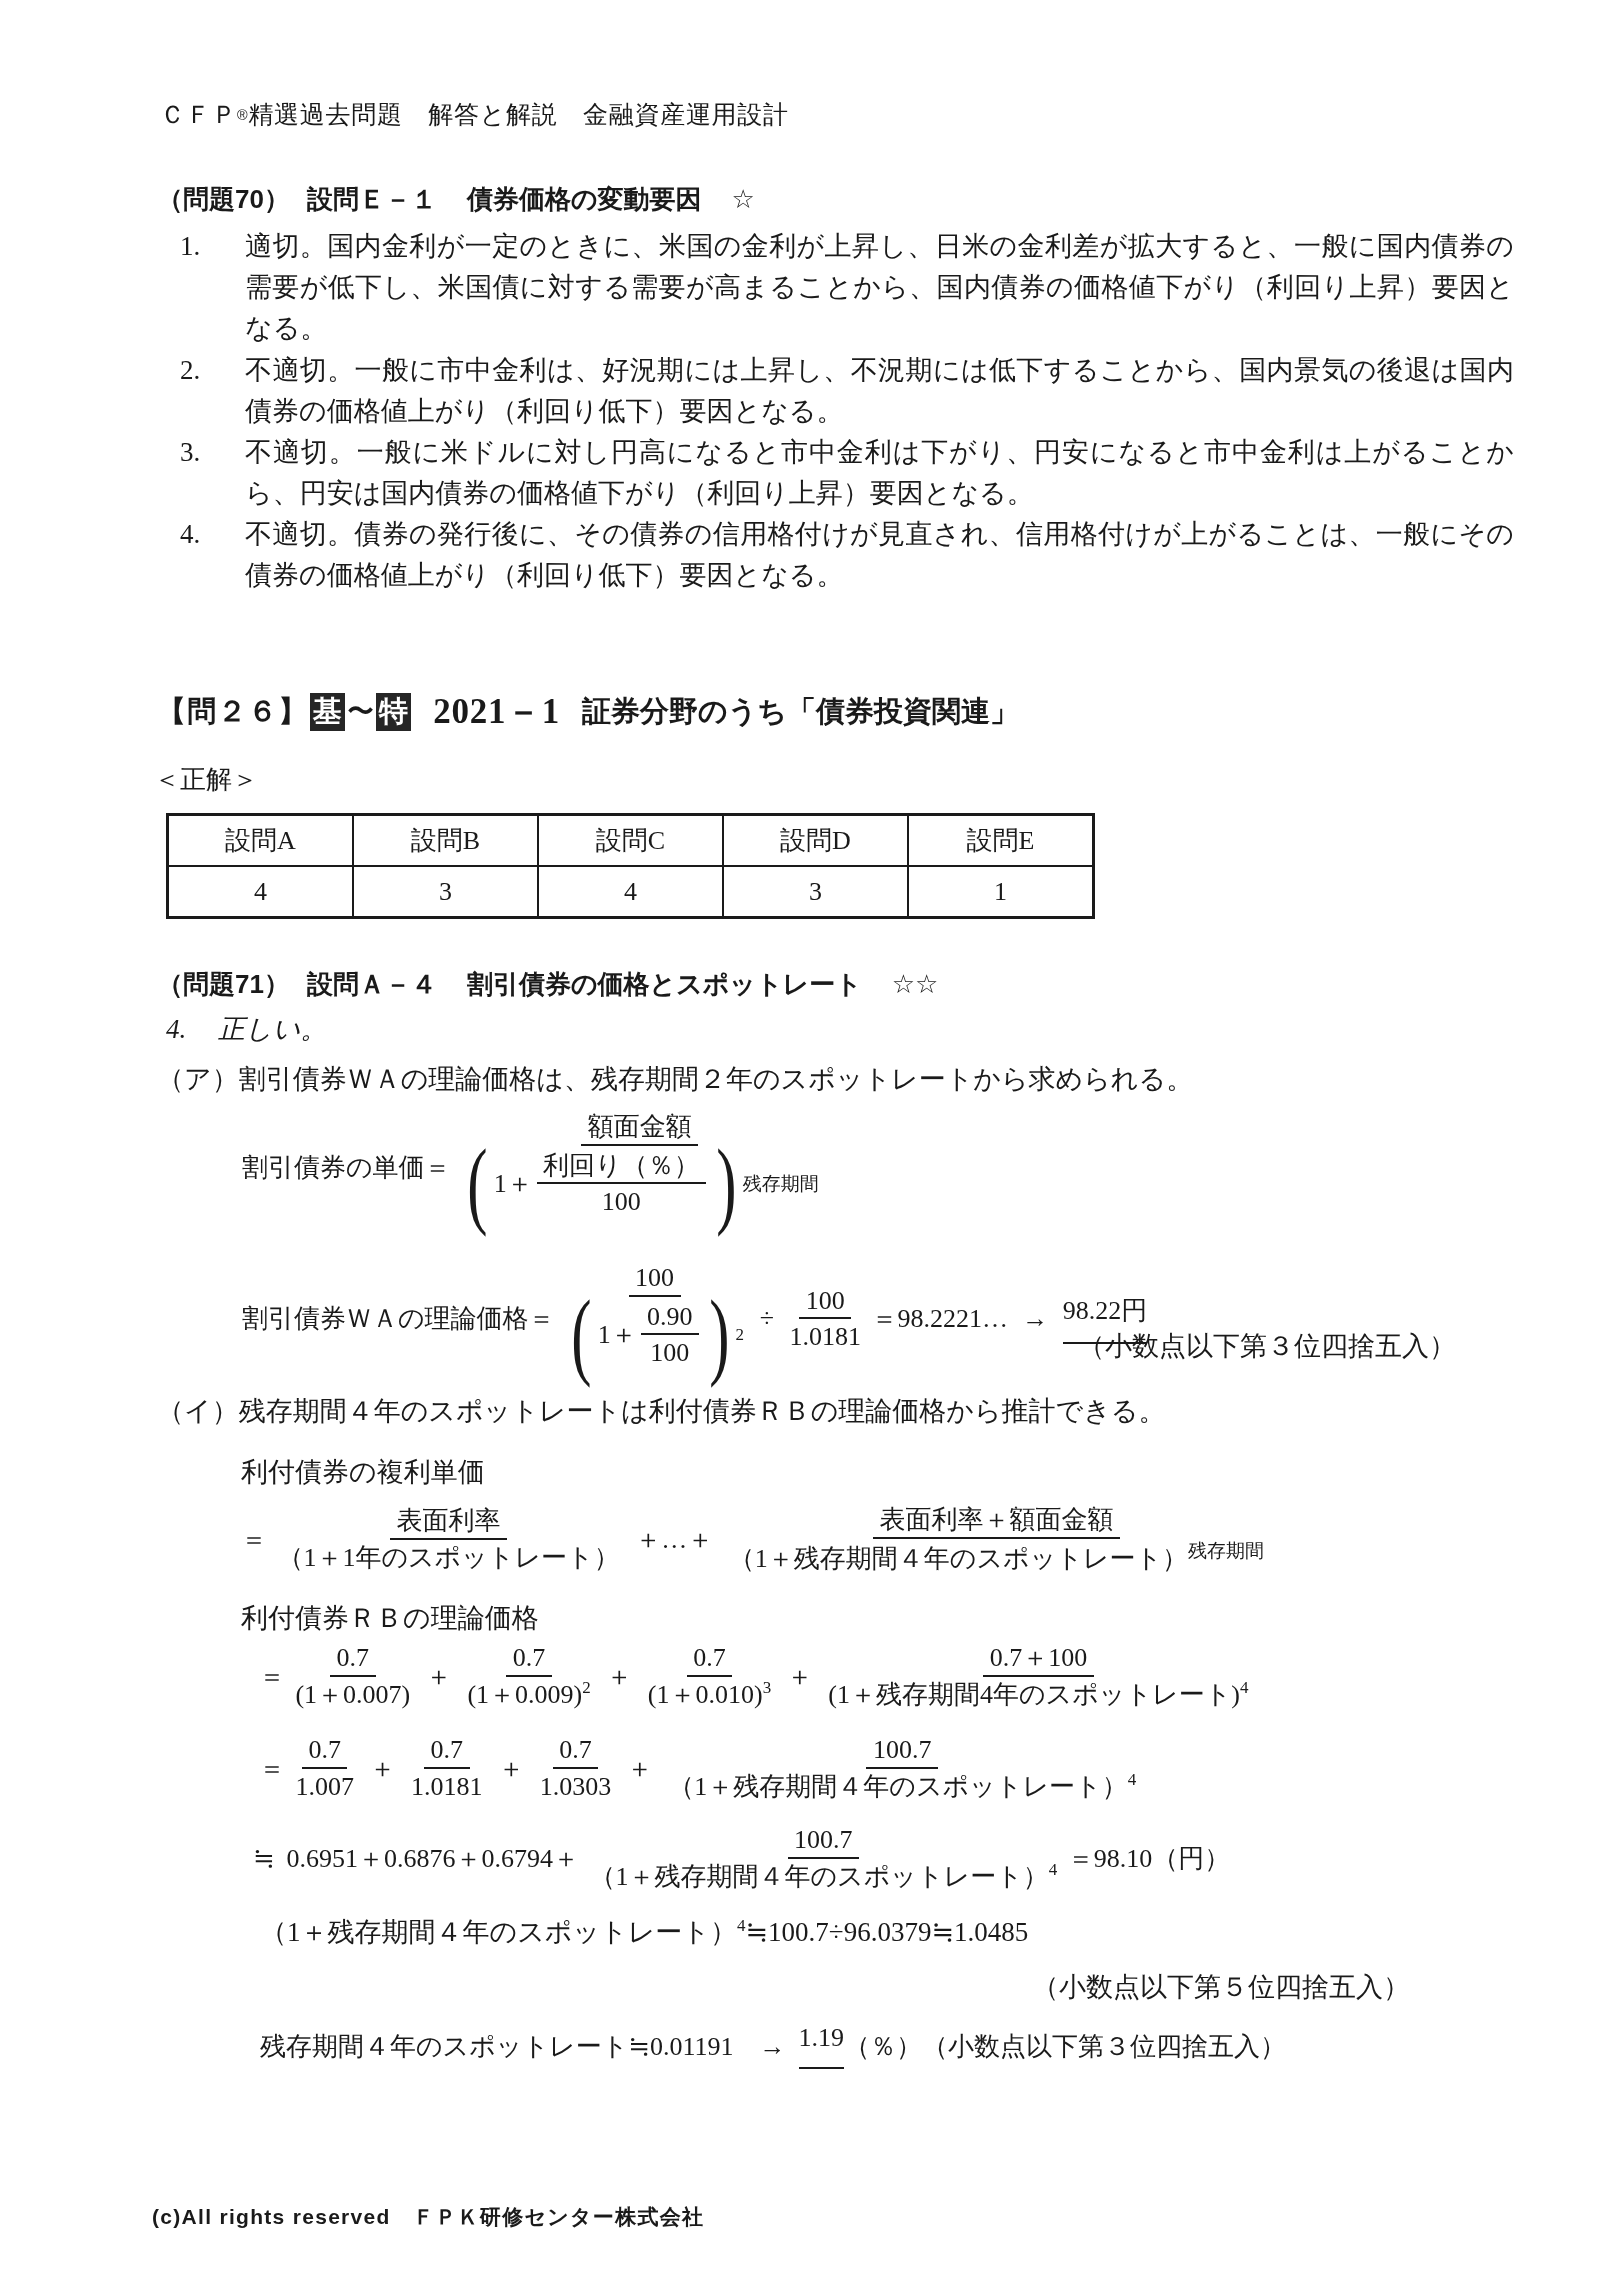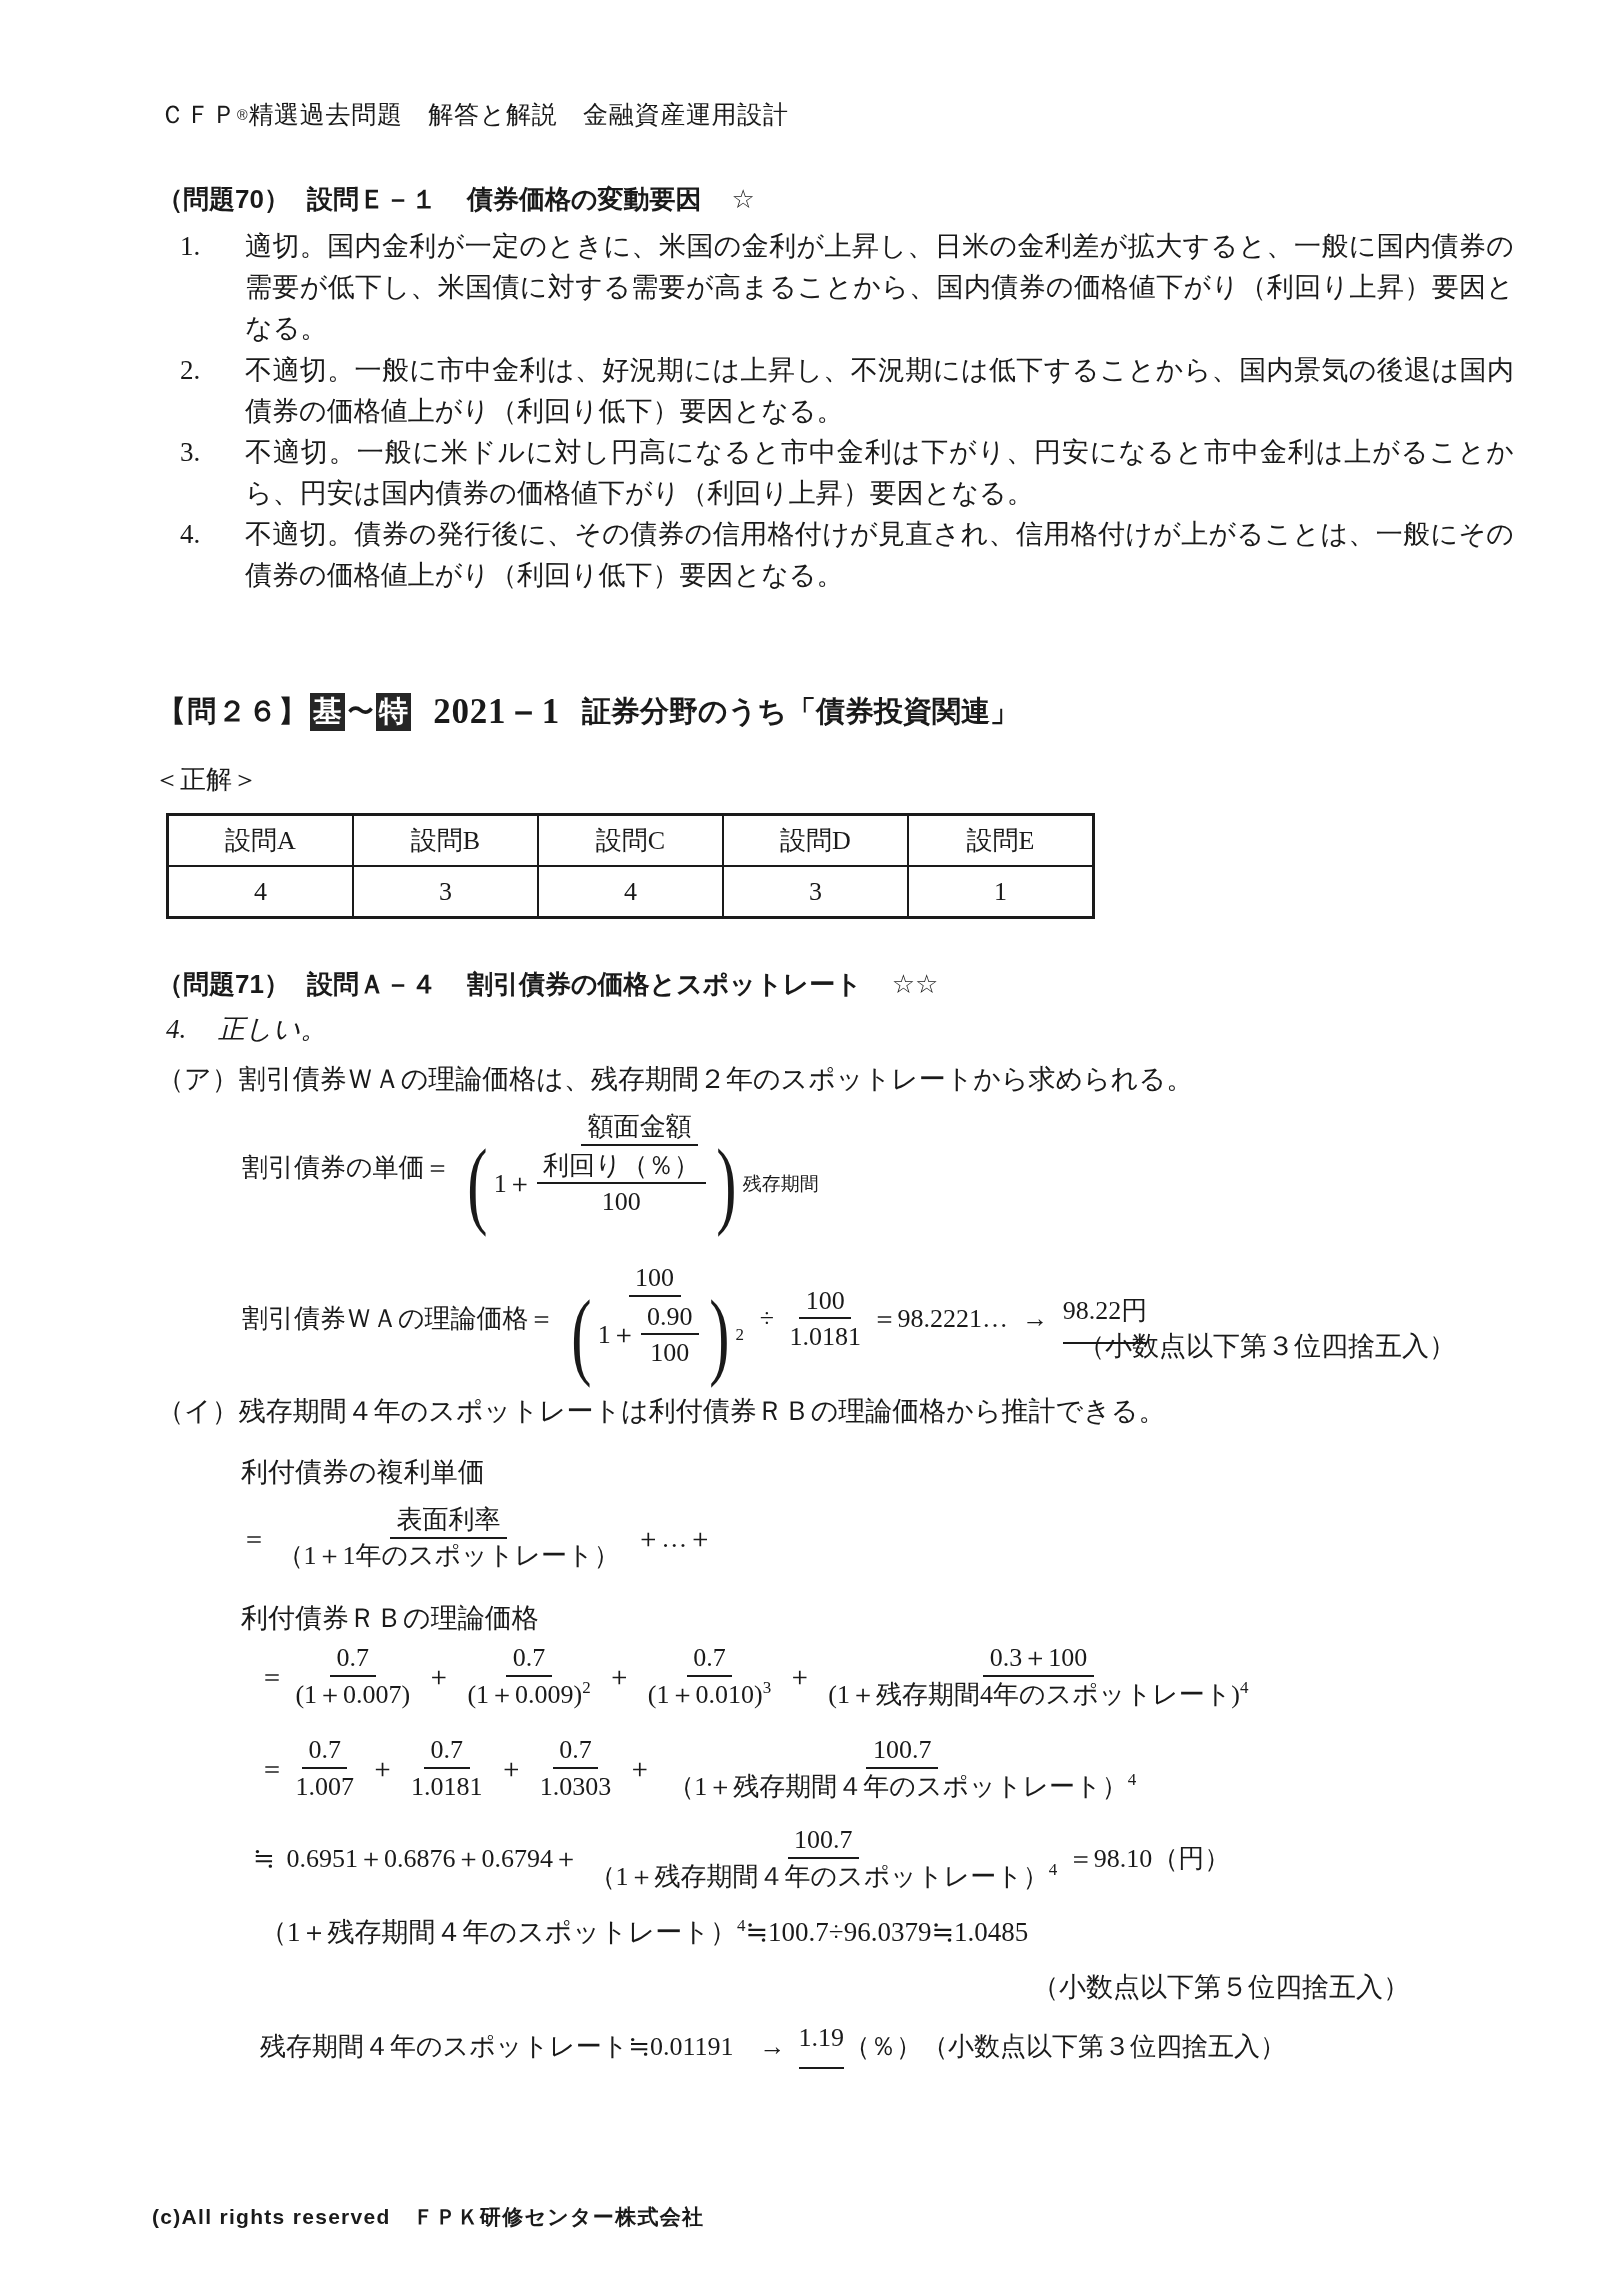--- a/index.html
+++ b/index.html
@@ -356,20 +356,24 @@
 
   <div class="para" style="left:241px; top:1454px;">利付債券の複利単価</div>
 
   <div class="math" style="left:241px; top:1505px;">
     <span>＝</span>
     <span class="frac">
       <span class="top">表面利率</span>
       <span class="bot">（1＋1年のスポットレート）</span>
     </span>
     <span class="opn">＋…＋</span>
+    <span class="frac">
+      <span class="top">表面利率＋額面金額</span>
+      <span class="bot"><span>（1＋残存期間４年のスポットレート）</span><span class="sup-jp">残存期間</span></span>
+    </span>
   </div>
 
   <div class="para" style="left:241px; top:1600px;">利付債券ＲＢの理論価格</div>
 
   <div class="math" style="left:259px; top:1643px;">
     <span>＝</span>
     <span class="frac">
       <span class="top">0.7</span>
       <span class="bot"><span>(1＋0.007)</span></span>
     </span>
@@ -378,21 +382,21 @@
       <span class="top">0.7</span>
       <span class="bot"><span>(1＋0.009)</span><span class="sup">2</span></span>
     </span>
     <span class="opn">＋</span>
     <span class="frac">
       <span class="top">0.7</span>
       <span class="bot"><span>(1＋0.010)</span><span class="sup">3</span></span>
     </span>
     <span class="opn">＋</span>
     <span class="frac">
-      <span class="top">0.3＋100</span>
+      <span class="top">0.7＋100</span>
       <span class="bot"><span>(1＋残存期間4年のスポットレート)</span><span class="sup">4</span></span>
     </span>
   </div>
 
   <div class="math" style="left:259px; top:1735px;">
     <span>＝</span>
     <span class="frac">
       <span class="top">0.7</span>
       <span class="bot">1.007</span>
     </span>

